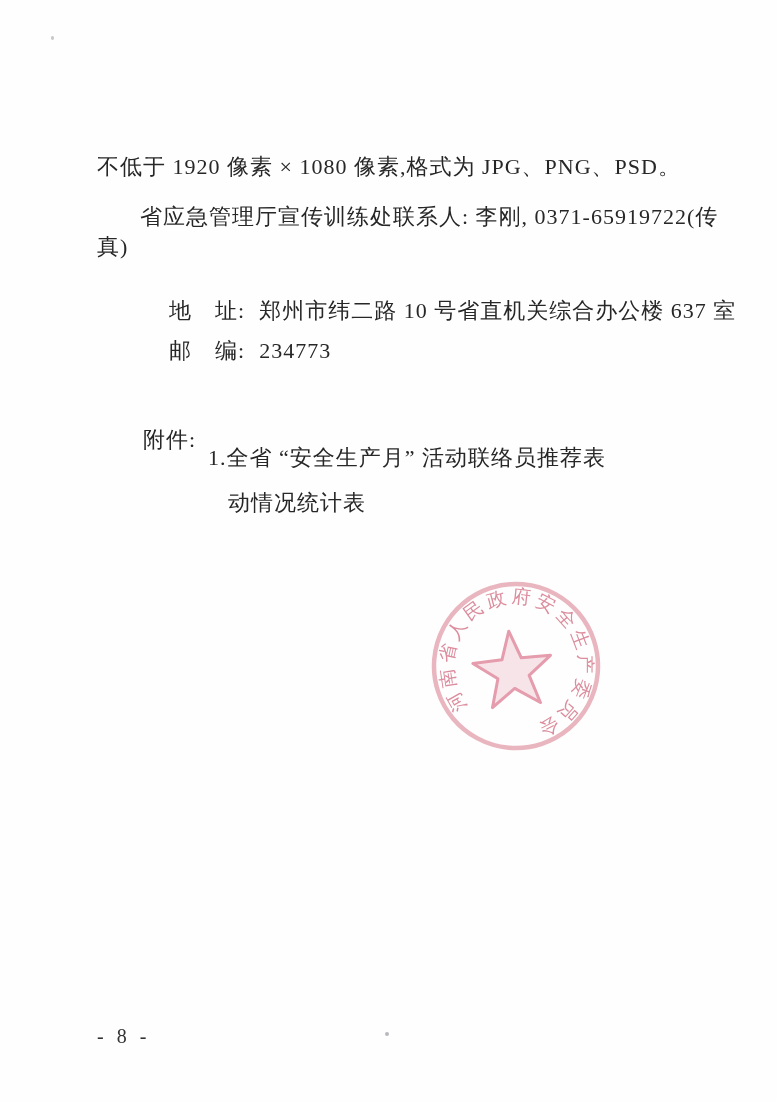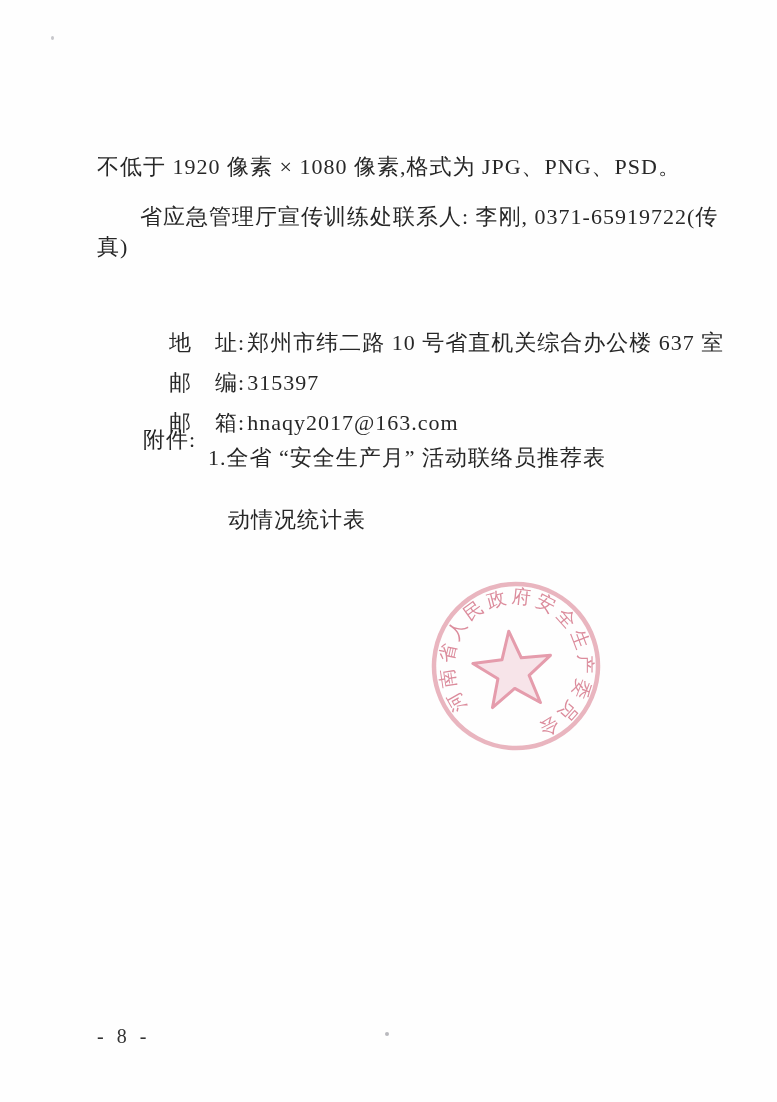--- a/index.html
+++ b/index.html
@@ -12,22 +12,22 @@
     color:#272727;
   }
   .t {
     position:absolute;
     font-size:22px;
     line-height:26px;
     letter-spacing:1px;
     white-space:pre;
     color:#272727;
   }
-  .info-label { display:inline-block;margin-top:32px; }
-  .info-value { margin-left:2px; }
+  .info-label { display:inline-block; }
+  .info-value { margin-left:14px; }
   .attach-label { }
   .pagenum {
     position:absolute;
     left:97px; top:1005px;
     font-size:20px;
     letter-spacing:4px;
     color:#333;
   }
   .seal {
     position:absolute;
@@ -59,33 +59,30 @@
 
   <p class="t" style="left:140px; top:172px;margin-top:32px;">省应急管理厅宣传训练处联系人: 李刚, 0371-65919722(传</p>
 
   <p class="t" style="left:97px; top:212px;">真)</p>
 
   <p class="t" style="left:143px; top:250px;">
     <span class="info-label">地　址:</span><span class="info-value">郑州市纬二路 10 号省直机关综合办公楼 637 室</span>
   </p>
 
   <p class="t" style="left:143px; top:290px;">
-    <span class="info-label">邮　编:</span><span class="info-value">315397</span>
+    <span class="info-label">邮　编:</span><span class="info-value">234773</span>
   </p>
 
-  <p class="t" style="left:143px; top:330px;">
-    <span class="info-label">邮　箱:</span><span class="info-value">hnaqy2017@163.com</span>
-  </p>
 
   <p class="t attach-label" style="left:143px; top:405px;">附件:</p>
 
   <p class="t" style="left:208px; top:405px;margin-top:40px;">1.全省 “安全生产月” 活动联络员推荐表</p>
 
 
-  <p class="t" style="left:228px; top:485px;">动情况统计表</p>
+  <p class="t" style="left:228px; top:468px;">动情况统计表</p>
 
   <svg class="seal" viewBox="0 0 220 220" aria-hidden="true">
     <defs>
       <path id="sealArc" d="M 110,110 m -63,0 a 63,63 0 1,1 126,0 a 63,63 0 1,1 -126,0"></path>
     </defs>
     <g transform="rotate(-40 110 110)">
       <circle cx="110" cy="110" r="82" fill="none" stroke="#d46a7e" stroke-width="4.5" opacity="0.55"></circle>
       <text font-size="19" fill="#c94f68" opacity="0.72" letter-spacing="4" font-family="Liberation Serif, DejaVu Serif, serif">
         <textPath href="#sealArc" startOffset="0">河南省人民政府安全生产委员会</textPath>
       </text>

